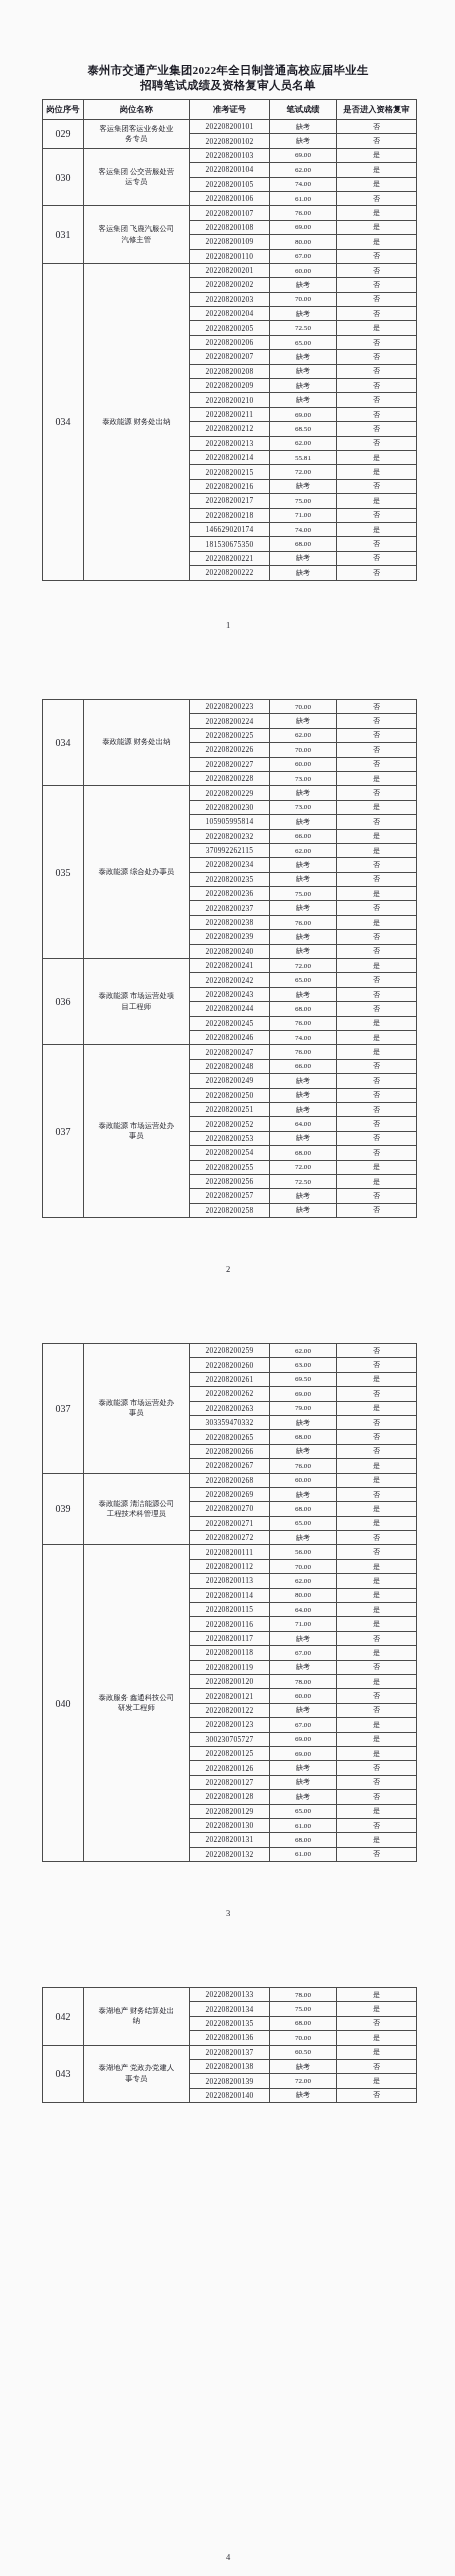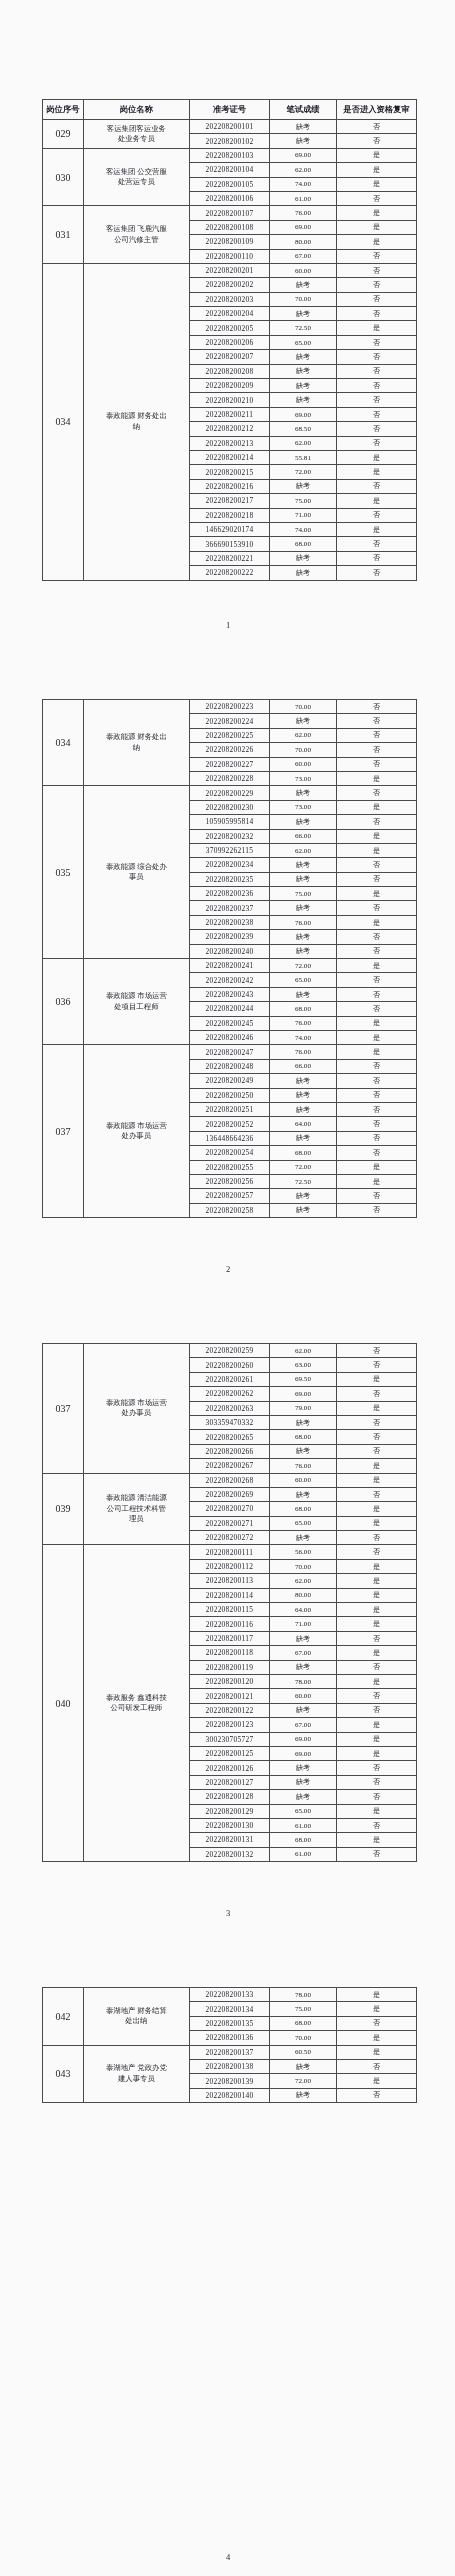--- a/index.html
+++ b/index.html
@@ -53,36 +53,40 @@
     height:19px;
     font-size:8.3px;
     font-weight:bold;
     color:#1e1e28;
     text-align:center;
   }
   tbody tr { height:14.4px; }
   td { font-size:7.1px; }
   td.c-num { font-size:7.4px; letter-spacing:0.3px; }
   td.c-postno { font-size:10px; }
-  td.c-name { font-size:7.4px; line-height:1.4; padding:0 21px; }
+  td.c-name { font-size:7.4px; line-height:1.4; padding:0 14px; }
   .pageno {
     position:absolute;
     bottom:13.7px;
     left:0;
     width:100%;
     text-align:center;
     font-size:8.5px;
     color:#2a2a32;
   }
 </style>
 </head>
 <body>
 
 <main id="doc">
     <section class="page first">
+      <header class="doc-title">
+        <div class="title-line">泰州市交通产业集团2022年全日制普通高校应届毕业生</div>
+        <div class="title-line">招聘笔试成绩及资格复审人员名单</div>
+      </header>
       <div class="table-wrap">
         <table>
           <colgroup>
             <col style="width: 10.9%;">
             <col style="width: 28.4%;">
             <col style="width: 21.4%;">
             <col style="width: 17.9%;">
             <col style="width: 21.4%;">
           </colgroup>
           <thead>
@@ -242,21 +246,21 @@
               <td class="c-num">202208200218</td>
               <td class="c-score">71.00</td>
               <td class="c-review">否</td>
             </tr>
             <tr>
               <td class="c-num">146629020174</td>
               <td class="c-score">74.00</td>
               <td class="c-review">是</td>
             </tr>
             <tr>
-              <td class="c-num">366690153910</td>
+              <td class="c-num">181530675350</td>
               <td class="c-score">68.00</td>
               <td class="c-review">否</td>
             </tr>
             <tr>
               <td class="c-num">202208200221</td>
               <td class="c-score">缺考</td>
               <td class="c-review">否</td>
             </tr>
             <tr>
               <td class="c-num">202208200222</td>
@@ -431,21 +435,21 @@
               <td class="c-num">202208200251</td>
               <td class="c-score">缺考</td>
               <td class="c-review">否</td>
             </tr>
             <tr>
               <td class="c-num">202208200252</td>
               <td class="c-score">64.00</td>
               <td class="c-review">否</td>
             </tr>
             <tr>
-              <td class="c-num">136448664236</td>
+              <td class="c-num">202208200253</td>
               <td class="c-score">缺考</td>
               <td class="c-review">否</td>
             </tr>
             <tr>
               <td class="c-num">202208200254</td>
               <td class="c-score">68.00</td>
               <td class="c-review">否</td>
             </tr>
             <tr>
               <td class="c-num">202208200255</td>

